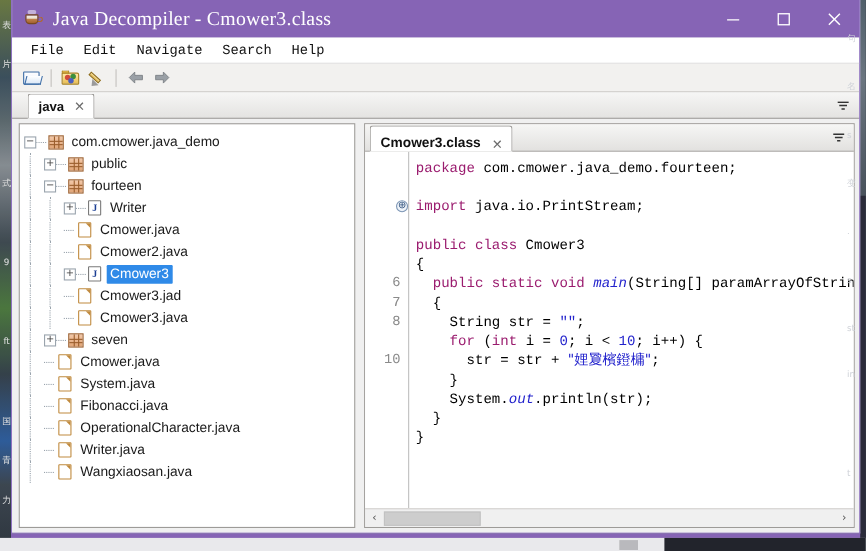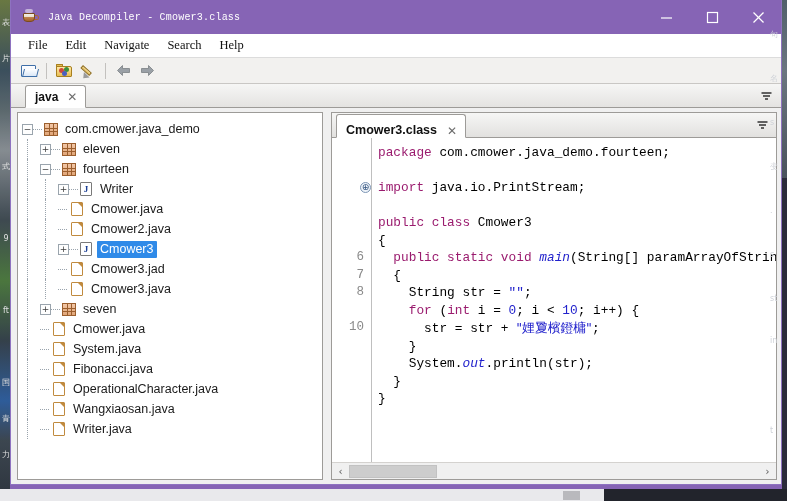--- a/index.html
+++ b/index.html
@@ -67,39 +67,39 @@
   }
   #app-icon .handle {
     position:absolute; left:13px; top:7px; width:5px; height:5px;
     border:1.5px solid #b06a2c; border-left:none; border-radius:0 4px 4px 0;
   }
   #app-icon .steam {
     position:absolute; left:4px; top:1px; width:8px; height:4px;
     background:#fff; opacity:.5; border-radius:3px;
   }
   #title-text {
-    font-size:10px; letter-spacing:.2px; white-space:nowrap;
-    font-family:Liberation Mono, monospace;
+    font-size:18px; letter-spacing:.2px; white-space:nowrap;
+    font-family:Liberation Serif, serif;
   }
   #win-controls { position:absolute; right:0; top:0; height:34px; display:flex; }
   .wbtn {
     width:46px; height:34px; display:flex; align-items:center; justify-content:center;
     color:#ffffff;
   }
   .wbtn svg { display:block; }
 
   
   #menubar {
     height:24px; flex:0 0 24px; background:#ffffff;
     display:flex; align-items:center; padding-left:8px;
     border-bottom:1px solid #dcdcdc;
   }
   .menu-item {
     padding:3px 9px; font-size:12.5px; color:#111; white-space:nowrap;
-    font-family:Liberation Serif, serif;
+    font-family:Liberation Mono, monospace;
   }
 
   
   #toolbar {
     height:26px; flex:0 0 26px;
     background:#f2f1ef;
     border-bottom:1px solid #c9c7c4;
     display:flex; align-items:center; padding-left:6px;
   }
   .tb-btn { width:24px; height:22px; display:flex; align-items:center; justify-content:center; }
@@ -427,21 +427,21 @@
           <div class="tnode">
             <div class="indent" style="width: 18px;">
               <div class="vline" style="left: 5px;"></div>
             </div>
             <div class="expander">+</div>
             <div class="nub"></div>
             <div class="ic-pkg2">
               <div class="v2"></div>
               <div class="h2"></div>
             </div>
-            <span class="tlabel">eleven</span>
+            <span class="tlabel">public</span>
           </div>
           <div class="tnode">
             <div class="indent" style="width: 18px;">
               <div class="vline" style="left: 5px;"></div>
             </div>
             <div class="expander">−</div>
             <div class="nub"></div>
             <div class="ic-pkg2">
               <div class="v2"></div>
               <div class="h2"></div>
@@ -560,30 +560,30 @@
             <div class="ic-file"></div>
             <span class="tlabel">OperationalCharacter.java</span>
           </div>
           <div class="tnode">
             <div class="indent" style="width: 18px;">
               <div class="vline" style="left: 5px;"></div>
             </div>
             <div class="nub"></div>
             <div style="width: 2px; flex: 0 0 2px;"></div>
             <div class="ic-file"></div>
+            <span class="tlabel">Writer.java</span>
+          </div>
+          <div class="tnode">
+            <div class="indent" style="width: 18px;">
+              <div class="vline" style="left: 5px;"></div>
+            </div>
+            <div class="nub"></div>
+            <div style="width: 2px; flex: 0 0 2px;"></div>
+            <div class="ic-file"></div>
             <span class="tlabel">Wangxiaosan.java</span>
-          </div>
-          <div class="tnode">
-            <div class="indent" style="width: 18px;">
-              <div class="vline" style="left: 5px;"></div>
-            </div>
-            <div class="nub"></div>
-            <div style="width: 2px; flex: 0 0 2px;"></div>
-            <div class="ic-file"></div>
-            <span class="tlabel">Writer.java</span>
           </div>
         </div>
     </div>
 
     <div id="splitter"></div>
 
     <div id="editor-panel">
       <div id="ed-tabstrip">
         <div id="ed-tab">
           <span class="lbl">Cmower3.class</span>

